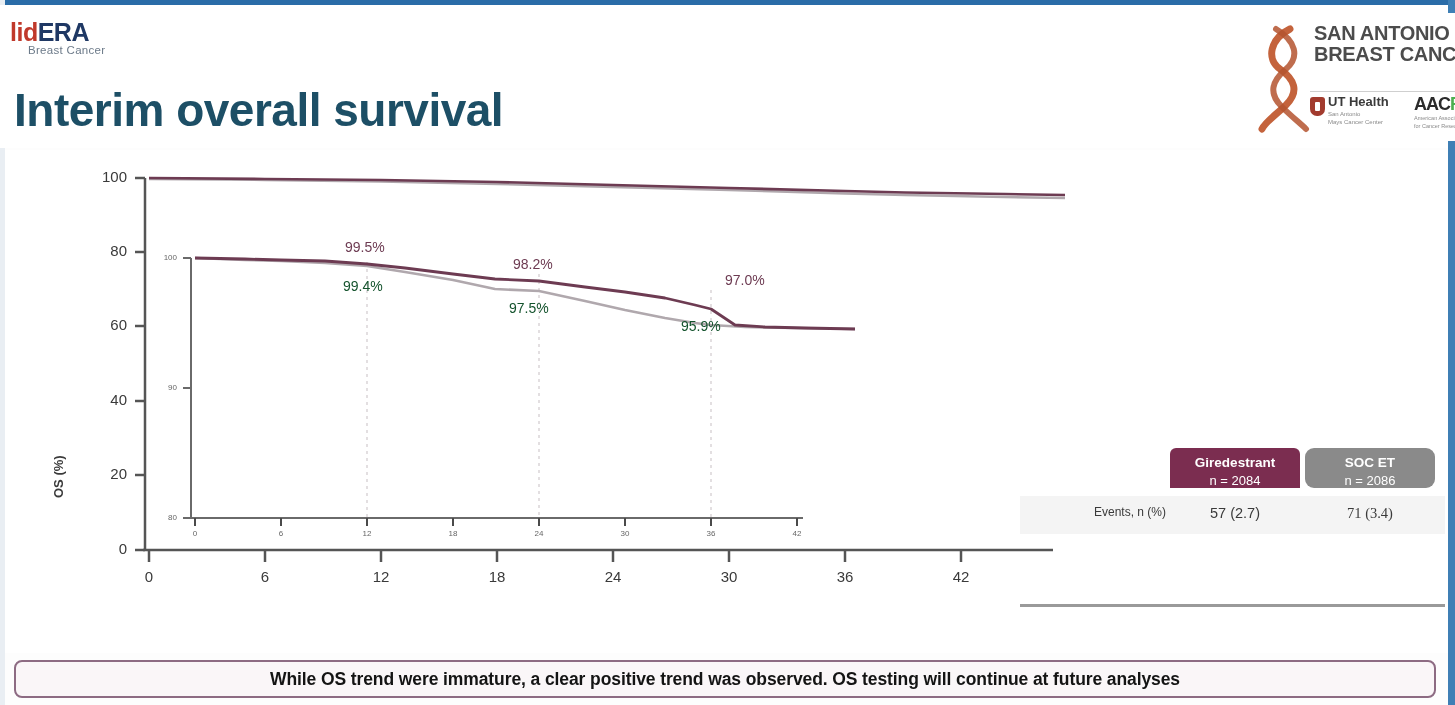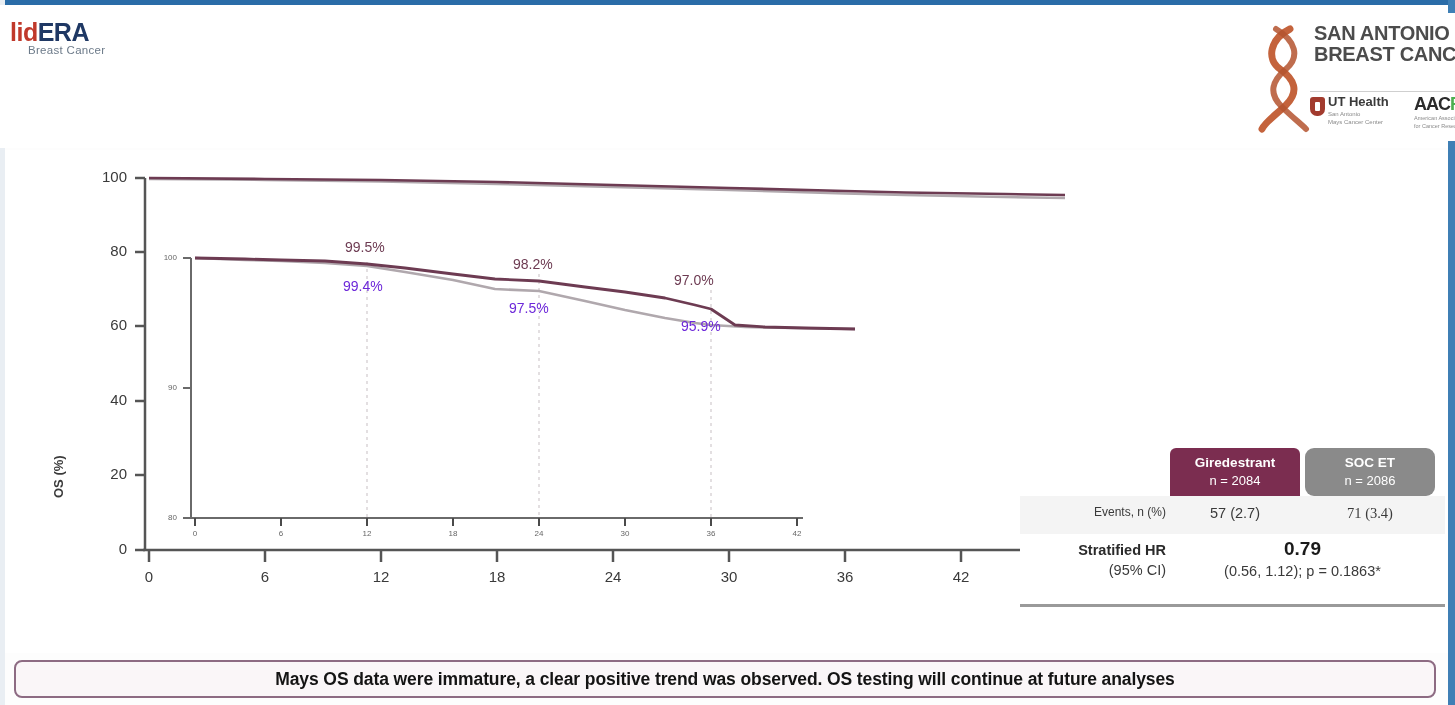--- a/index.html
+++ b/index.html
@@ -144,36 +144,36 @@
   .inset-xtick {
     position: absolute; font-size: 8px; color: #666;
     text-align: center; width: 18px;
   }
 
   
   .pt-label {
     position: absolute; font-size: 14px; white-space: nowrap;
   }
   .pt-label.gir { color: #6d3b52; font-weight: normal; }
-  .pt-label.soc { color: #6d28d9; }
+  .pt-label.soc { color: #14532d; }
 
   
   .risk-block {
     position: absolute; left: 0; top: 596px; width: 1050px;
   }
 
   
   .res-table {
     position: absolute; left: 1015px; top: 298px; width: 425px;
   }
   .res-head {
     position: relative; height: 48px;
   }
   .res-head-cell {
-    position: absolute; top: 0; height: 48px; width: 130px;
+    position: absolute; top: 0; height: 40px; width: 130px;
     border-radius: 6px 6px 0 0;
     color: #ffffff; text-align: center;
     font-size: 13.5px; font-weight: bold; line-height: 16px;
     padding-top: 7px; box-sizing: border-box;
   }
   .res-head-cell .n {
     display: block; font-weight: normal; font-size: 13px; margin-top: 2px;
   }
   .res-head-gir { left: 150px; background: #7b2d50; }
   .res-head-soc { left: 285px; background: #8a8a8a; border-radius: 9px; }
@@ -242,20 +242,21 @@
 
   <div class="header">
 
     <div class="logo-lidera">
       <div class="l1">
         <span class="part-lid">lid</span><span class="part-era">ERA</span>
       </div>
       <div class="l2">Breast Cancer</div>
     </div>
 
+    <div class="slide-title">Interim overall survival</div>
     <div class="title-rule"></div>
 
     <div class="sabcs">
       <svg class="sabcs-ribbon" viewBox="0 0 58 108">
         <path d="M34 4 C14 14, 10 34, 24 44 C38 54, 44 66, 30 80 C20 90, 10 96, 6 104" stroke="#c4633c" stroke-width="7" fill="none" stroke-linecap="round"></path>
         <path d="M20 4 C40 16, 44 32, 30 44 C16 56, 12 68, 26 82 C36 92, 44 98, 50 104" stroke="#b4542f" stroke-width="6" fill="none" stroke-linecap="round" opacity="0.85"></path>
       </svg>
       <div class="sabcs-name">
         <div>SAN ANTONIO</div>
         <div>BREAST CANCER</div>
@@ -360,21 +361,21 @@
     <div class="inset-xtick" style="left:439px; top:379px;">18</div>
     <div class="inset-xtick" style="left:525px; top:379px;">24</div>
     <div class="inset-xtick" style="left:611px; top:379px;">30</div>
     <div class="inset-xtick" style="left:697px; top:379px;">36</div>
     <div class="inset-xtick" style="left:783px; top:379px;">42</div>
 
     <div class="pt-label gir" style="left:340px; top:89px;">99.5%</div>
     <div class="pt-label soc" style="left:338px; top:128px;">99.4%</div>
     <div class="pt-label gir" style="left:508px; top:106px;">98.2%</div>
     <div class="pt-label soc" style="left:504px; top:150px;">97.5%</div>
-    <div class="pt-label gir" style="left:669px; top:122px;">97.0%</div>
+    <div class="pt-label gir" style="left:720px; top:122px;">97.0%</div>
     <div class="pt-label soc" style="left:676px; top:168px;">95.9%</div>
 
     <div class="risk-block">
       
 
       
       
 
       
       
@@ -406,28 +407,22 @@
           <span class="n">n = 2086</span>
         </div>
       </div>
 
       <div class="res-row-events">
         <div class="lbl">Events, n (%)</div>
         <div class="v1">57 (2.7)</div>
         <div class="v2">71 (3.4)</div>
       </div>
 
-      <div class="res-row-hr">
-        <div class="lbl1">Stratified HR</div>
-        <div class="lbl2">(95% CI)</div>
-        <div class="hrval">0.79</div>
-        <div class="ci">(0.56, 1.12); p = 0.1863*</div>
-      </div>
       <div class="res-underline"></div>
     </div>
 
   </div>
 
   <div class="banner">
-    <div class="banner-text">Mays OS data were immature, a clear positive trend was observed. OS testing will continue at future analyses</div>
+    <div class="banner-text">While OS trend were immature, a clear positive trend was observed. OS testing will continue at future analyses</div>
   </div>
 
 </div>
 
 </body></html>

